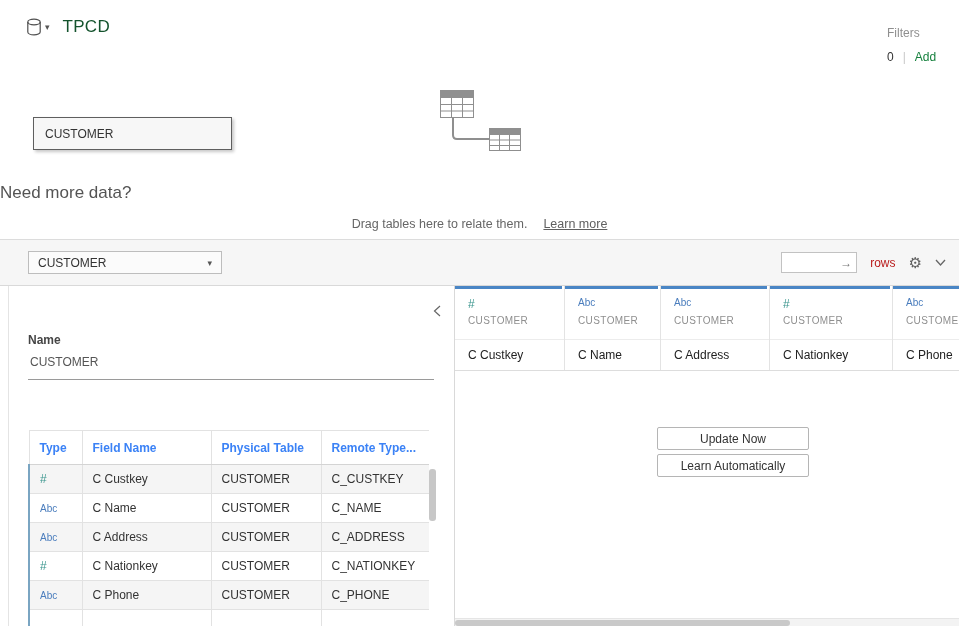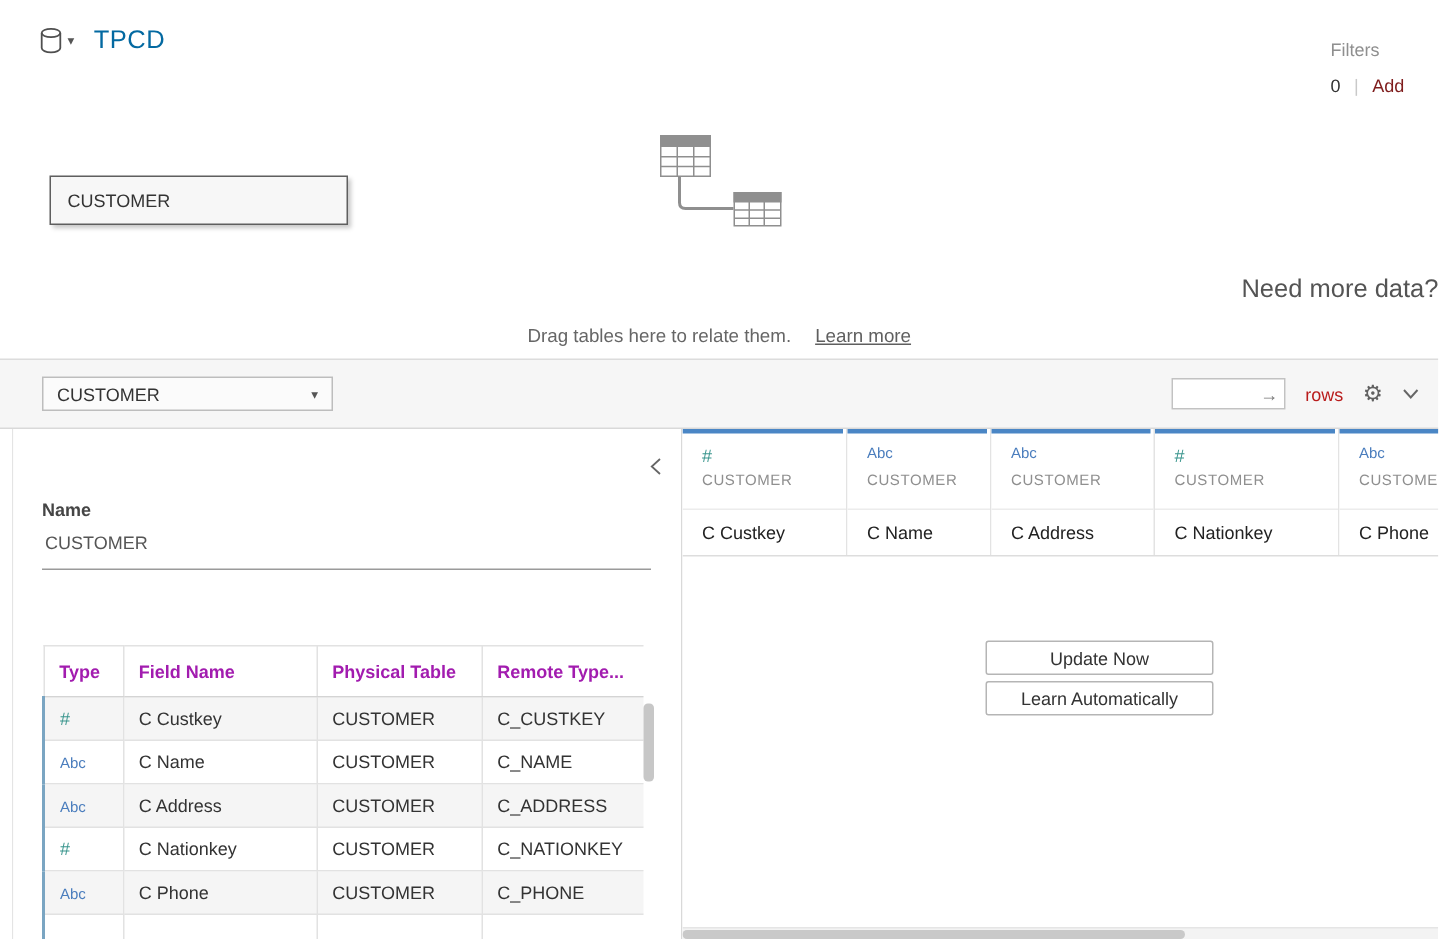--- a/index.html
+++ b/index.html
@@ -9,44 +9,44 @@
     background:#fff; box-sizing:border-box;
   }
   .rail { position:absolute; left:8px; width:0; border-left:1px solid #e4e4e4; }
   .rail-top { top:0; height:240px; }
   .rail-bottom { top:286px; height:340px; }
 
   
   .canvas-area { position:absolute; top:0; left:0; width:959px; height:240px; border-bottom:1px solid #dcdcdc; background:#fff; box-sizing:border-box; }
   .title-row { position:absolute; left:26px; top:17px; display:flex; align-items:center; }
   .db-caret { font-size:9px; color:#555; margin-left:3px; }
-  .page-title { font-size:17px; color:#0369a1; margin-left:13px; letter-spacing:0.3px; }
+  .page-title { font-size:17px; color:#14532d; margin-left:13px; letter-spacing:0.3px; }
 
   .connection-group { position:absolute; left:606px; top:26px; }
   .group-label { color:#8f8f8f; margin-bottom:10px; }
   .radio-rows { display:flex; gap:42px; align-items:center; }
   .radio-opt { display:flex; align-items:center; gap:7px; cursor:pointer; color:#333; }
   .radio { width:13px; height:13px; border:1px solid #6f6f6f; border-radius:50%; background:#fff; box-sizing:border-box; display:inline-flex; align-items:center; justify-content:center; }
   .radio.checked::after { content:""; width:7px; height:7px; border-radius:50%; background:#2e2e2e; }
 
   .filters-group { position:absolute; left:887px; top:26px; }
   .filters-row { margin-top:10px; display:flex; align-items:center; gap:9px; }
   .vdivider { color:#c9c9c9; }
-  .add-link { color:#7f1d1d; cursor:pointer; text-decoration:none; }
+  .add-link { color:#15803d; cursor:pointer; text-decoration:none; }
 
   .table-pill {
     position:absolute; left:33px; top:117px; width:199px; height:33px;
     background:#f7f7f7; border:1px solid #5f5f5f; box-sizing:border-box;
     box-shadow:2px 2px 3px rgba(0,0,0,0.22);
     display:flex; align-items:center; padding-left:11px; color:#333; cursor:pointer;
   }
 
   .illustration { position:absolute; left:439px; top:89px; }
 
-  .empty-title { position:absolute; top:183px; left:0; width:100%; text-align:right; font-size:17px; color:#545454; }
+  .empty-title { position:absolute; top:183px; left:0; width:100%; text-align:left; font-size:17px; color:#545454; }
   .empty-sub { position:absolute; top:217px; left:0; width:100%; text-align:center; font-size:12.5px; color:#666; }
   .learn-more { color:#5f5f5f; text-decoration:underline; margin-left:16px; cursor:pointer; }
 
   
   .toolbar { position:absolute; top:240px; left:0; width:959px; height:46px; background:#f6f6f6; border-bottom:1px solid #d9d9d9; box-sizing:border-box; }
   .table-select {
     position:absolute; left:28px; top:11px; width:194px; height:23px;
     background:#fbfbfb; border:1px solid #bdbdbd; box-sizing:border-box;
     display:flex; align-items:center; justify-content:space-between; padding:0 9px; cursor:pointer;
   }
@@ -63,21 +63,21 @@
   .bottom { position:absolute; top:286px; left:9px; right:0; bottom:0; display:flex; background:#fff; }
   .meta-panel { width:446px; border-right:1px solid #d9d9d9; position:relative; box-sizing:border-box; background:#fff; flex:none; }
   .collapse { position:absolute; right:13px; top:19px; cursor:pointer; }
   .meta-name-label { position:absolute; left:19px; top:47px; font-weight:bold; color:#454545; }
   .meta-name-value { position:absolute; left:19px; top:69px; width:404px; color:#555; border-bottom:1px solid #9a9a9a; padding:0 0 10px 2px; cursor:text; }
   .meta-fields-label { position:absolute; left:19px; top:124px; font-weight:bold; color:#454545;margin-top:23px; }
 
   .fields-clip { position:absolute; left:19px; top:144px; width:401px; height:196px; overflow:hidden; }
   table.fields { border-collapse:collapse; width:401px; table-layout:fixed; background:#fff; }
   table.fields th, table.fields td { border:1px solid #e2e2e2; padding:0 10px; height:29px; text-align:left; font-size:12px; box-sizing:border-box; overflow:hidden; white-space:nowrap; }
-  table.fields thead th { font-weight:bold; height:34px; color:#a21caf; background:#fff; border-bottom:1px solid #d4d4d4; }
+  table.fields thead th { font-weight:bold; height:34px; color:#3b82f6; background:#fff; border-bottom:1px solid #d4d4d4; }
   table.fields tbody tr:nth-child(odd) td { background:#f5f5f5; }
   table.fields tbody td:first-child { border-left:2px solid #7aa5c2; }
   .t-num { color:#3b968e; }
   .t-str { color:#4a7dbd; font-size:10px; }
   .meta-scrollbar { position:absolute; right:18px; top:183px; width:7px; height:52px; background:#c7c7c7; border-radius:3px; cursor:pointer; }
 
   .grid-panel { flex:1; position:relative; overflow:hidden; background:#fff; }
   .grid-header { position:absolute; top:0; left:0; display:flex; height:84px; border-bottom:1px solid #ddd; min-width:620px; }
   .gcol { border-right:1px solid #e3e3e3; position:relative; box-sizing:border-box; display:flex; flex-direction:column; background:#fff; flex:none; }
   .gcol:nth-child(1){ width:110px; } .gcol:nth-child(2){ width:96px; }

